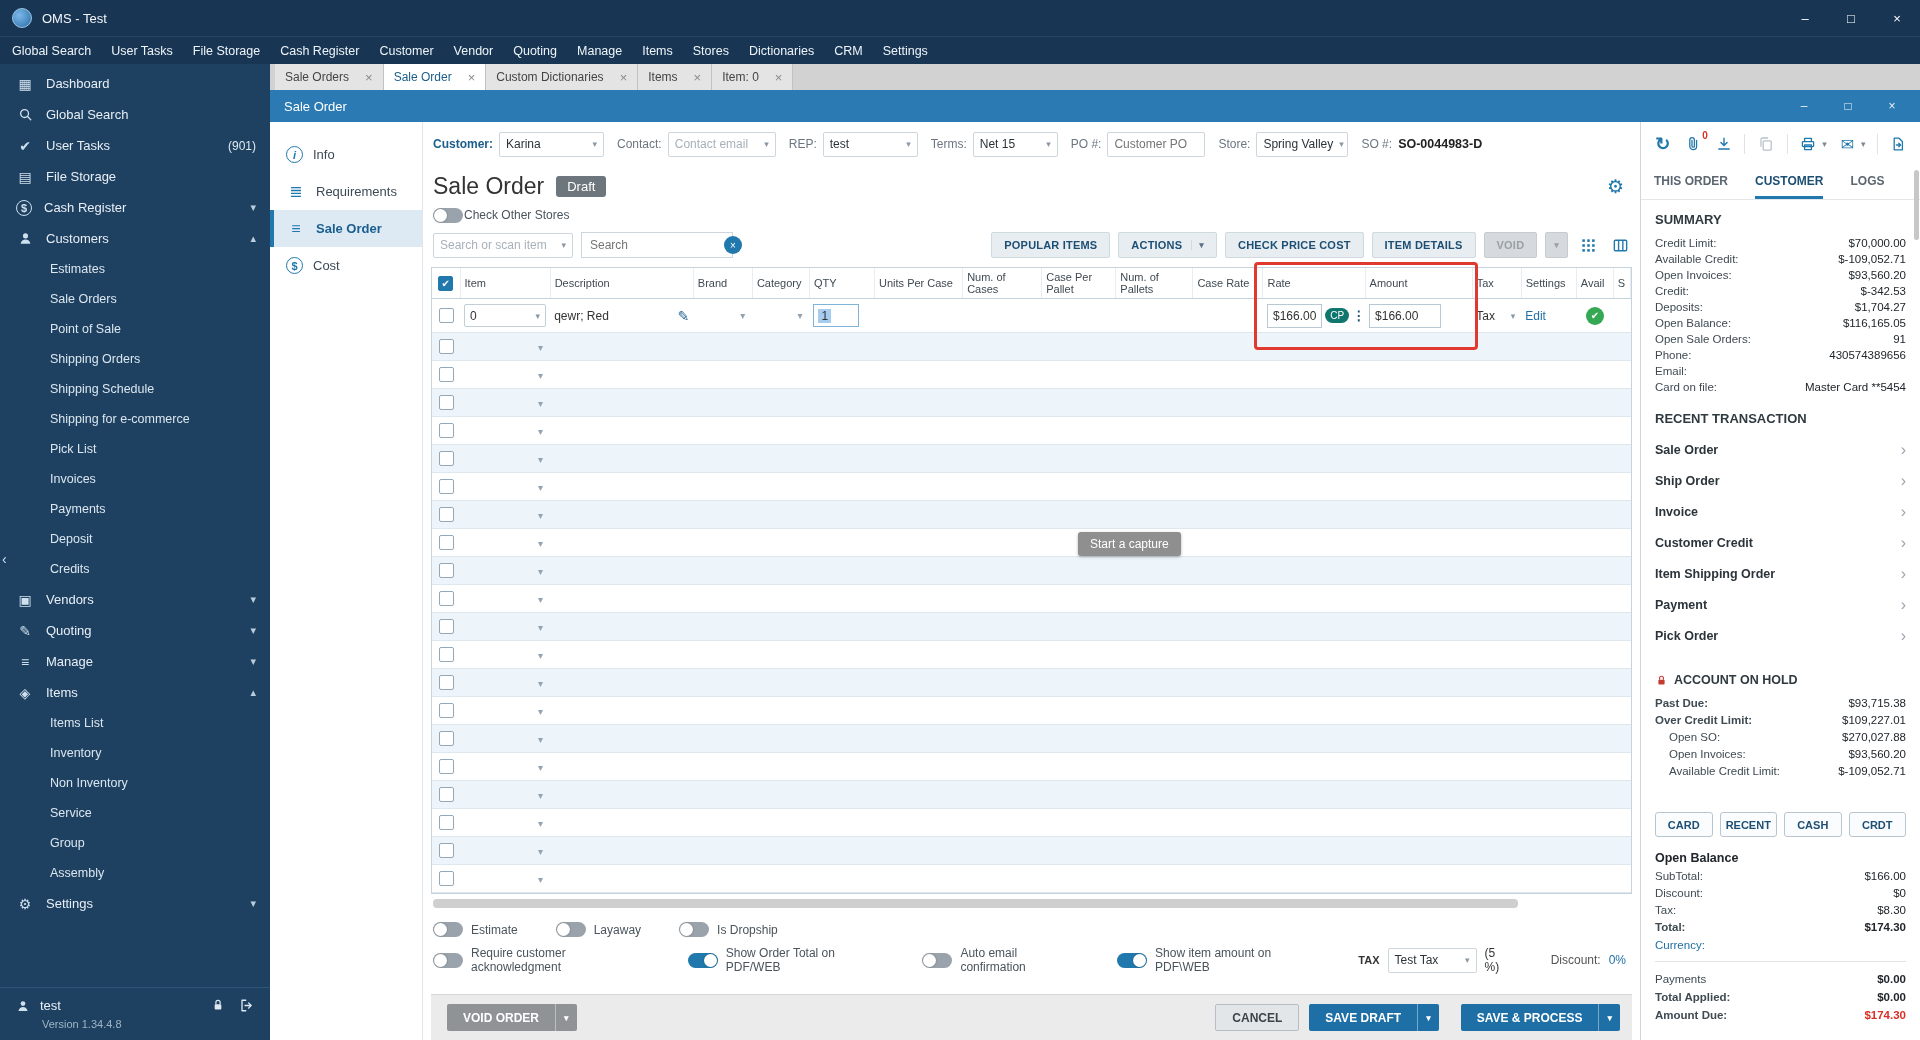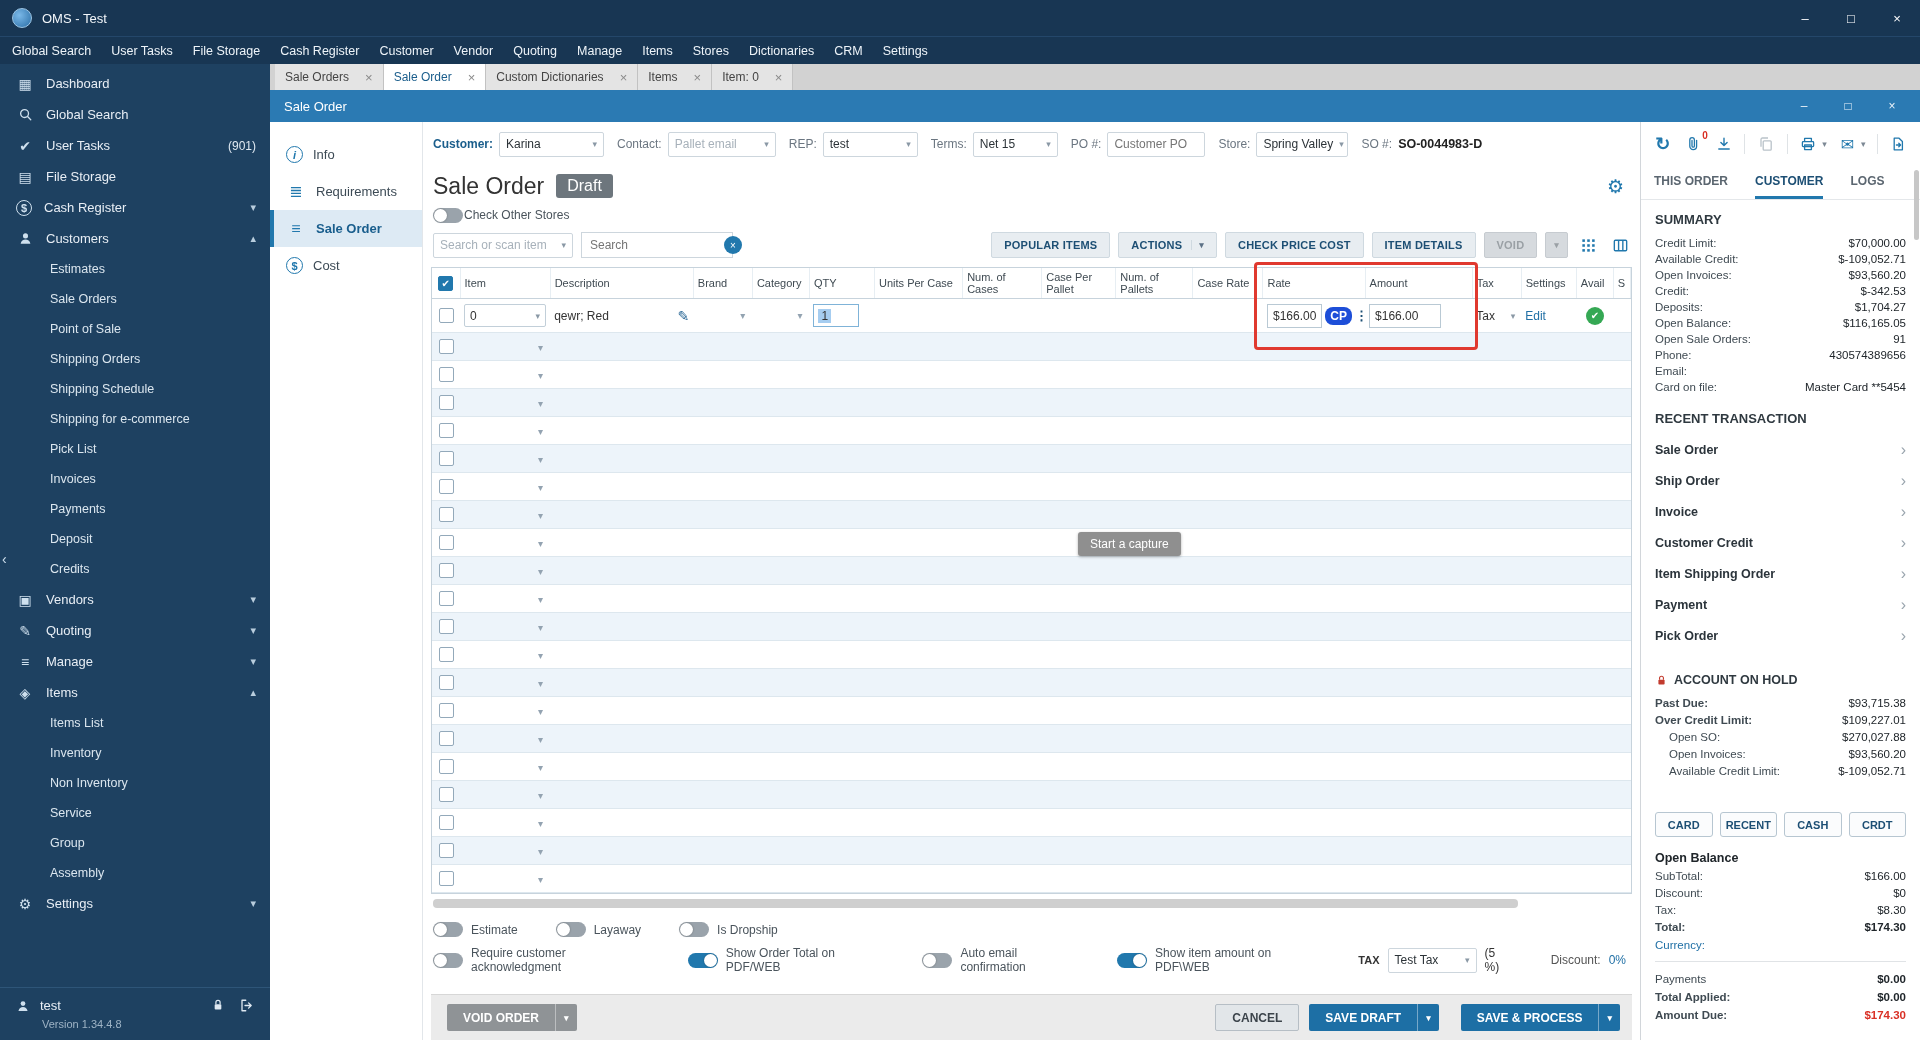--- a/index.html
+++ b/index.html
@@ -65,21 +65,21 @@
   .f-label.accent{color:#1b5e8c;font-weight:bold}
   .combo{display:inline-flex;align-items:center;justify-content:space-between;border:1px solid #cdd6dd;height:25px;padding:0 6px;font-size:12px;color:#2c3338;background:#fff;border-radius:2px}
   .combo .caret{color:#8a98a5;font-size:9px;margin-left:6px}
   .combo .ph{color:#a7b1ba}
   .txt-input{border:1px solid #cdd6dd;height:25px;padding:0 6px;font-size:12px;border-radius:2px;color:#2c3338;font-family:"Liberation Sans",sans-serif}
   .so-value{font-weight:bold;color:#222;font-size:12.5px}
 
   .main{flex:1;padding:0 8px;display:flex;flex-direction:column;min-width:0}
   .main-header{display:flex;align-items:center;margin-top:4px;padding-left:2px;height:32px}
   .main-title{font-size:23px;color:#333}
-  .draft-badge{background:#6d767d;color:#fff;font-size:16px;padding:3px 11px;border-radius:3px;margin-left:12px}
+  .draft-badge{background:#6d767d;color:#fff;font-size:13px;padding:3px 11px;border-radius:3px;margin-left:12px}
   .gear{margin-left:auto;color:#2178ad;font-size:19px;margin-right:8px}
 
   .toggle{width:30px;height:15px;border-radius:8px;background:#9aa3ab;position:relative;flex:none}
   .toggle::after{content:"";position:absolute;width:13px;height:13px;border-radius:50%;background:#fff;top:1px;left:1px;box-shadow:0 0 2px rgba(0,0,0,.35)}
   .toggle.on{background:#2178ad}
   .toggle.on::after{left:16px}
   .toggle-label{font-size:12px;color:#4a545c}
   .check-stores-row{display:flex;align-items:flex-start;gap:1px;margin:6px 0 7px;padding-left:2px}
 
   .search-row{display:flex;align-items:center;margin:2px 0 9px;gap:8px;padding-left:2px}
@@ -109,21 +109,21 @@
   .row-caret{color:#93a3b1;font-size:10px}
   .combo-sm{display:flex;align-items:center;justify-content:space-between;border:1px solid #c2cfd9;height:23px;padding:0 5px;background:#fff;border-radius:2px;font-size:12px}
   .combo-sm .caret{color:#8a98a5;font-size:9px}
   .desc-cell{display:flex;align-items:center;justify-content:space-between}
   .pencil{color:#1d5e8f;font-size:14px}
   .caret-cell{display:flex;justify-content:flex-end;padding-right:3px}
   .qty-box{border:1px solid #7fb3d8;height:23px;width:46px;display:flex;align-items:center;padding:0 4px;background:#fff}
   .qty-sel{background:#a6cdf0;padding:0 3px}
   .input-box{border:1px solid #b9c9d4;height:24px;display:inline-flex;align-items:center;padding:0 5px;background:#fff;font-size:12px}
   .rate-flex{display:flex;align-items:center;gap:3px}
-  .cp-badge{background:#1d4ed8;color:#fff;font-size:12px;font-weight:bold;padding:2px 5px;border-radius:8px}
+  .cp-badge{background:#0f766e;color:#fff;font-size:10px;font-weight:normal;padding:2px 5px;border-radius:8px}
   .dots{color:#1d4f74;font-weight:bold;font-size:13px}
   .tax-inline{display:flex;align-items:center;justify-content:space-between;padding-right:2px}
   .tax-inline .caret{color:#8a98a5;font-size:9px}
   .edit-link{color:#1f6fa5}
   .avail-check{width:18px;height:18px;border-radius:50%;background:#35a854;color:#fff;display:inline-flex;align-items:center;justify-content:center;font-size:10px}
   .red-annot{position:absolute;left:822px;top:-6px;width:224px;height:88px;border:3px solid #e0392f;border-radius:4px;pointer-events:none;z-index:4}
   .capture-pill{position:absolute;left:646px;top:264px;background:#8f8f8f;color:#fff;padding:5px 12px;border-radius:3px;font-size:12px;box-shadow:0 1px 3px rgba(0,0,0,.3);z-index:3}
   .hscroll{height:9px;background:#cfcfcf;border-radius:4px;width:1085px;margin:5px 0 0 2px}
 
   
@@ -392,21 +392,21 @@
           <div class="field">
             <span class="f-label accent">Customer:</span>
             <span class="combo" style="width:105px">
               <span>Karina</span>
               <span class="caret">▾</span>
             </span>
           </div>
           <div class="field">
             <span class="f-label">Contact:</span>
             <span class="combo" style="width:108px">
-              <span class="ph">Pallet email</span>
+              <span class="ph">Contact email</span>
               <span class="caret">▾</span>
             </span>
           </div>
           <div class="field">
             <span class="f-label">REP:</span>
             <span class="combo" style="width:95px">
               <span>test</span>
               <span class="caret">▾</span>
             </span>
           </div>

